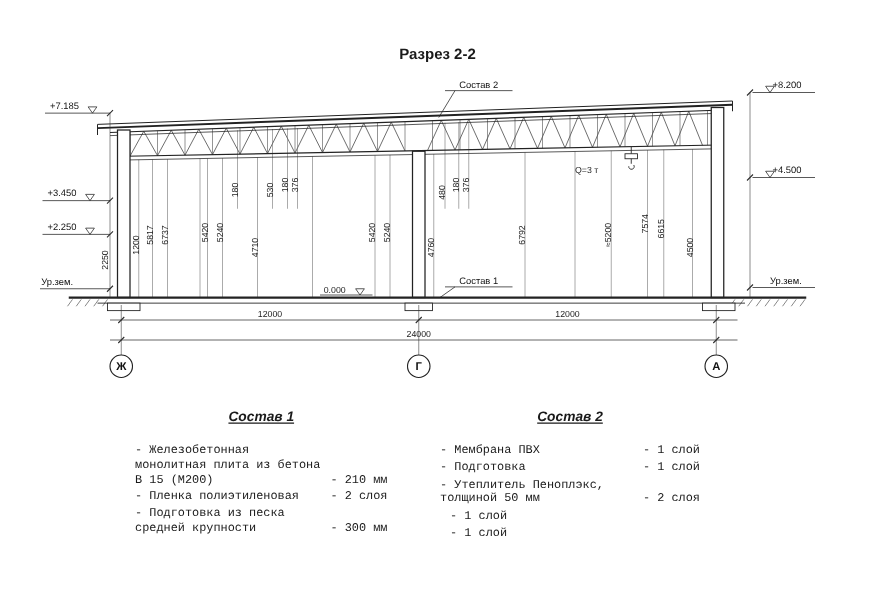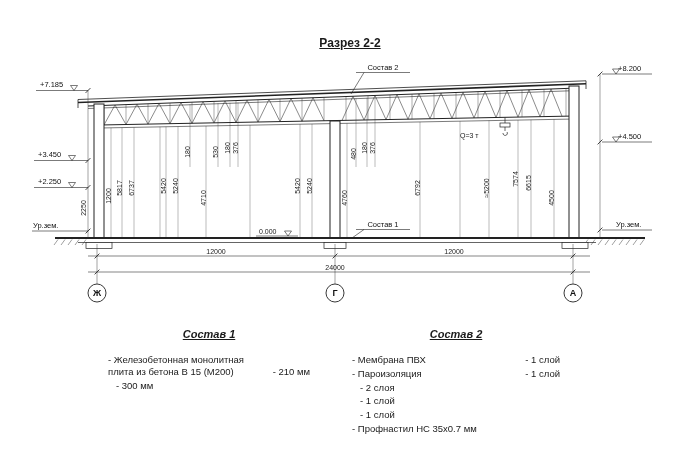--- a/index.html
+++ b/index.html
@@ -1,29 +1,29 @@
 <!DOCTYPE html>
 <html><head>
 <meta charset="utf-8">
 <style>
   html,body{margin:0;padding:0;background:#fff;}
   body{width:700px;height:474px;font-family:"Liberation Sans",sans-serif;color:#1a1a1a;}
   .sheet{position:relative;width:700px;height:474px;background:#ffffff;overflow:hidden;}
   .title{position:absolute;top:36px;left:0;width:700px;text-align:center;font-size:12px;font-weight:bold;}
-  .title span{text-decoration:underline;}
+  .title span{}
   svg{position:absolute;top:55px;left:0;}
   text{font-family:"Liberation Sans",sans-serif;}
   .dim{font-size:7px;fill:#222;}
   .hdim{font-size:7px;fill:#222;}
   .lvl{font-size:7.5px;fill:#111;}
   .callout{font-size:7.5px;fill:#111;}
   .axis{font-size:9px;fill:#111;font-weight:bold;}
   .spec{position:absolute;font-size:9.5px;line-height:1.25;color:#1a1a1a;}
   .spec-title{text-align:center;font-style:italic;font-weight:bold;text-decoration:underline;font-size:11px;margin-bottom:12px;}
-  .row{display:flex;justify-content:space-between;align-items:flex-end;margin-bottom:2px;}
+  .row{display:flex;justify-content:space-between;align-items:flex-end;margin-bottom:2px;font-family:Liberation Mono, monospace;}
   .row .v{white-space:nowrap;margin-left:8px;text-align:center;}
 </style>
 </head>
 <body>
 
 <div class="sheet">
 
   <div class="title"><span>Разрез 2-2</span></div>
 
   <svg width="700" height="268" viewBox="0 0 700 268">
@@ -265,43 +265,45 @@
     </g>
   </svg>
 
   <div class="spec" style="left:108px;top:328px;width:202px;">
     <div class="spec-title">Состав 1</div>
     <div class="row">
         <span class="tx">- Железобетонная монолитная плита из бетона В 15 (М200)</span>
         <span class="v">- 210 мм</span>
       </div>
     <div class="row">
+        <span class="tx">- Пленка полиэтиленовая</span>
+        <span class="v">- 2 слоя</span>
+      </div>
+    <div class="row">
+        <span class="tx">- Подготовка из песка средней крупности</span>
         <span class="v">- 300 мм</span>
       </div>
   </div>
 
   <div class="spec" style="left:352px;top:328px;width:208px;">
     <div class="spec-title">Состав 2</div>
     <div class="row">
         <span class="tx">- Мембрана ПВХ</span>
         <span class="v">- 1 слой</span>
       </div>
     <div class="row">
-        <span class="tx">- Пароизоляция</span>
+        <span class="tx">- Подготовка</span>
         <span class="v">- 1 слой</span>
       </div>
     <div class="row">
+        <span class="tx">- Утеплитель Пеноплэкс, толщиной 50 мм</span>
         <span class="v">- 2 слоя</span>
       </div>
     <div class="row">
         <span class="v">- 1 слой</span>
       </div>
     <div class="row">
         <span class="v">- 1 слой</span>
       </div>
-    <div class="row">
-        <span class="tx">- Профнастил НС 35х0.7 мм</span>
-        <span class="v"></span>
-      </div>
 
   </div>
 
 </div>
 
 </body></html>

